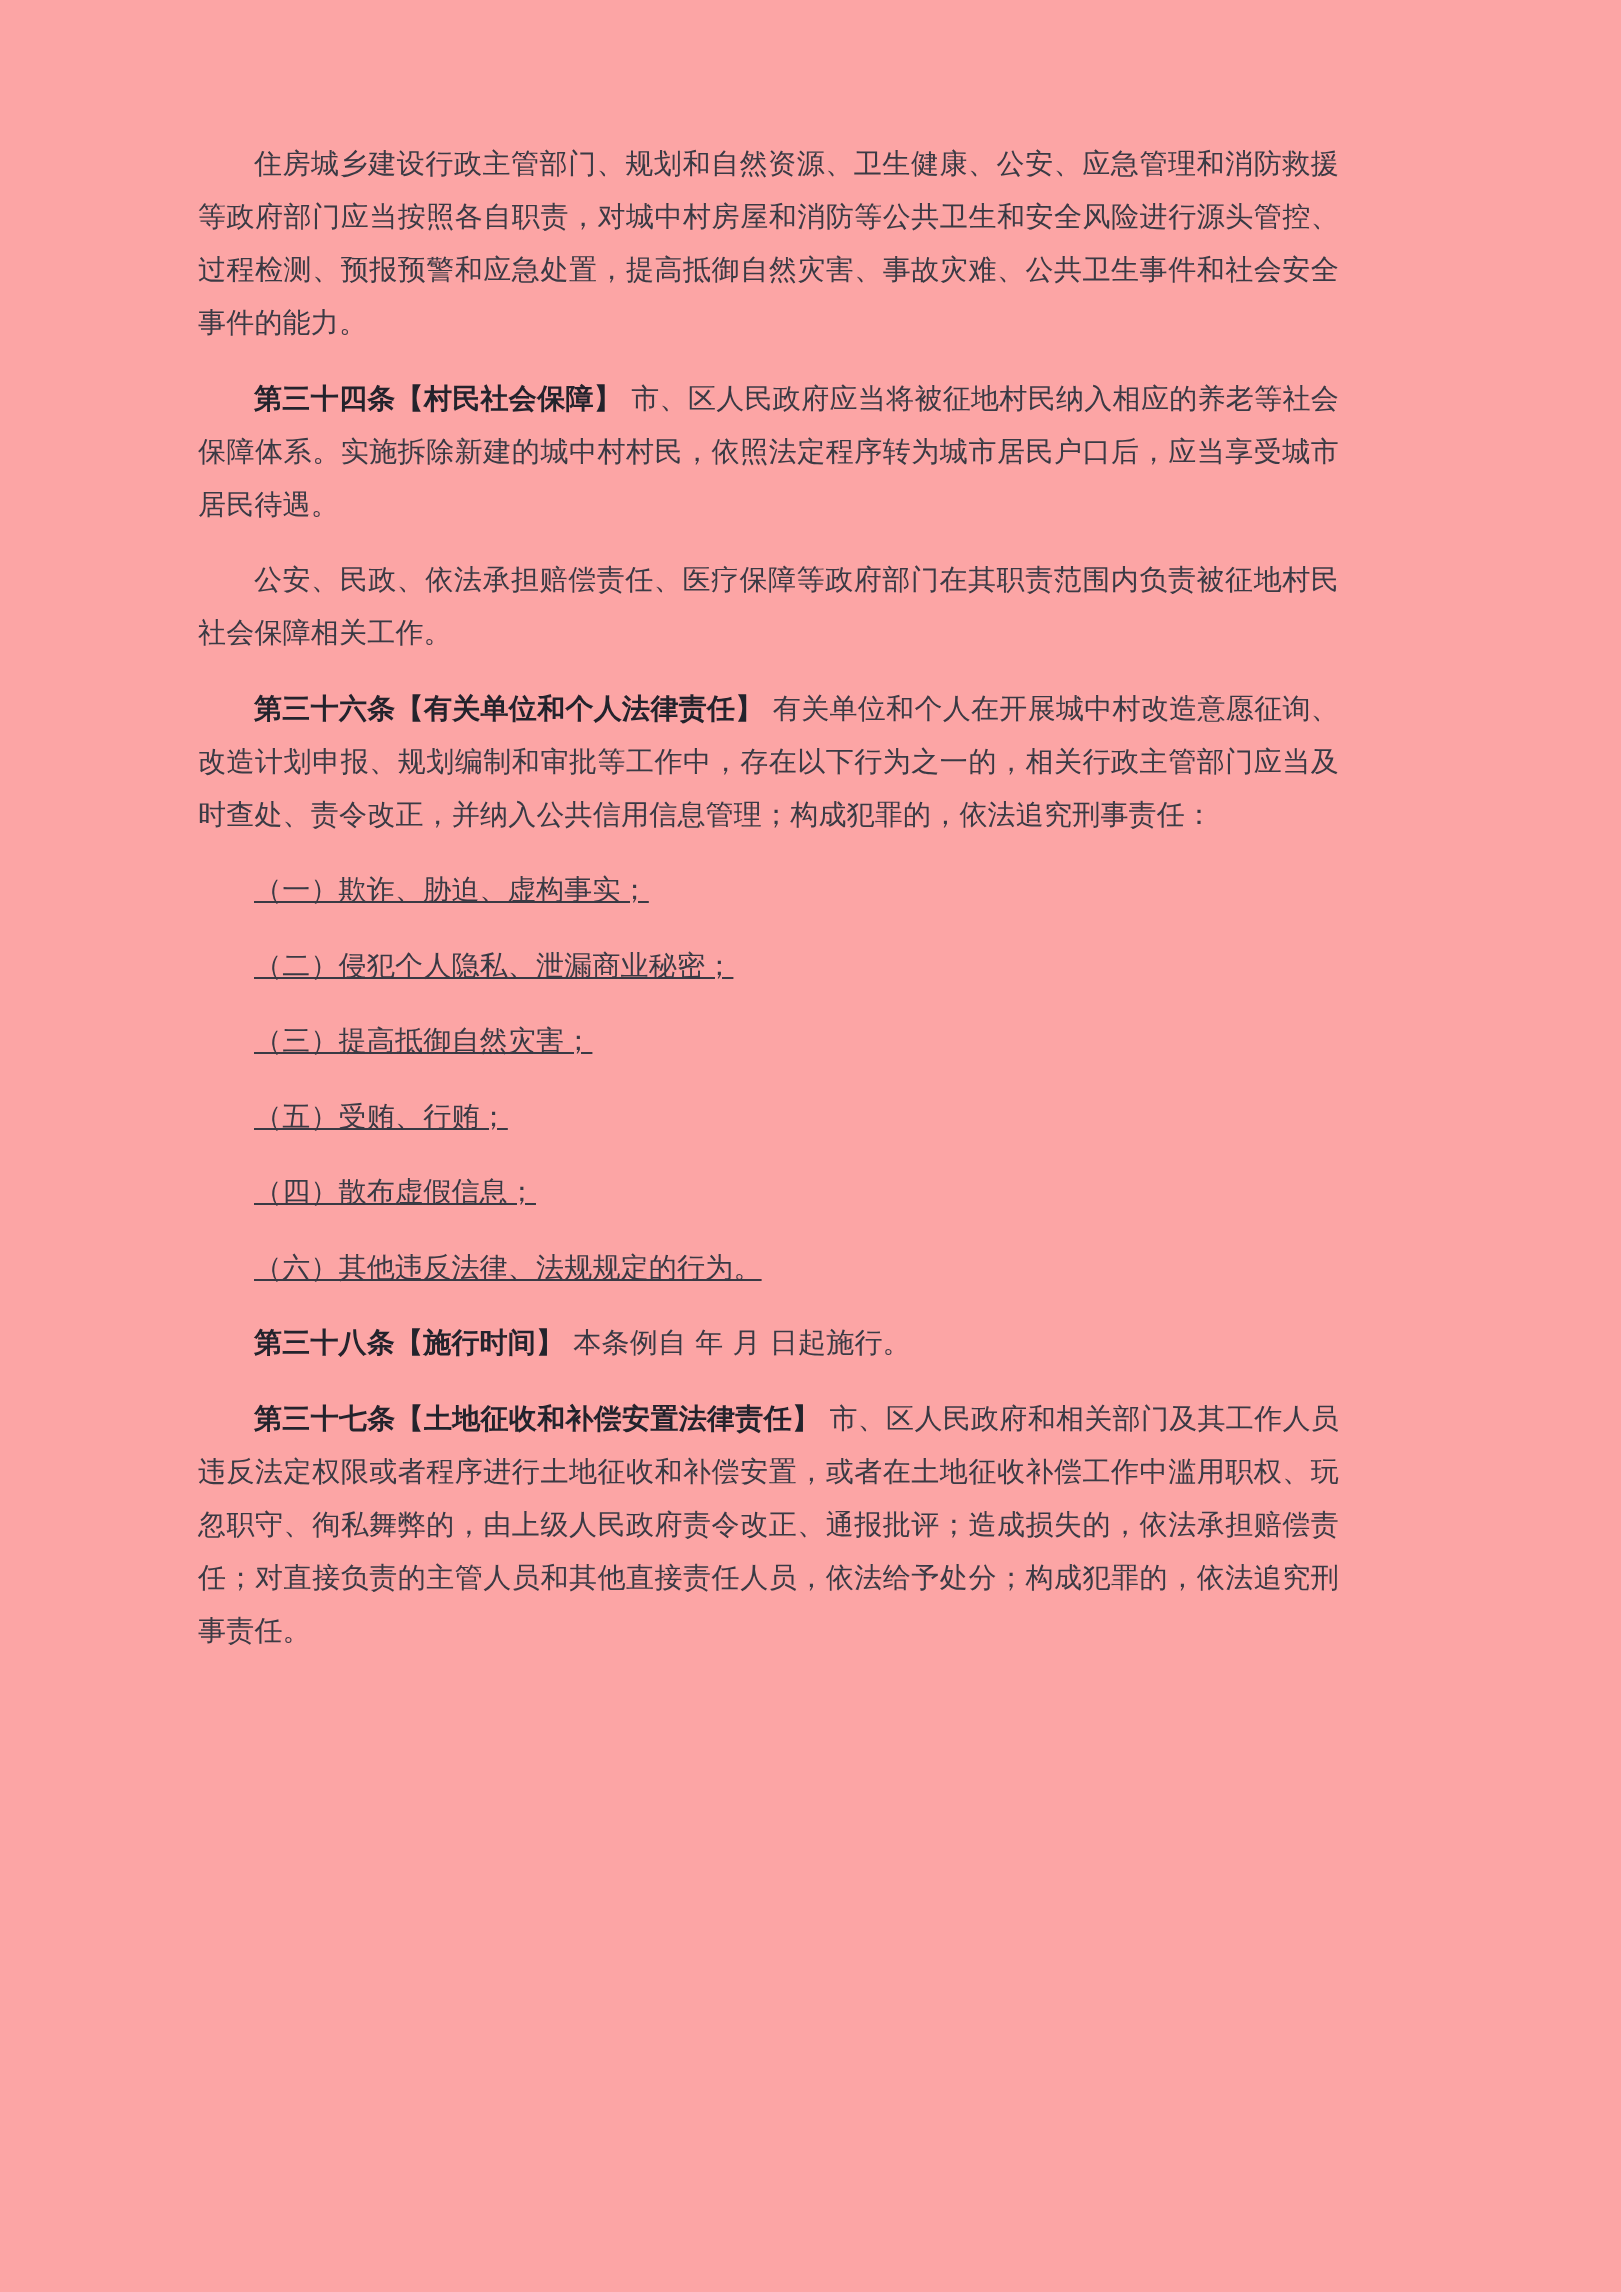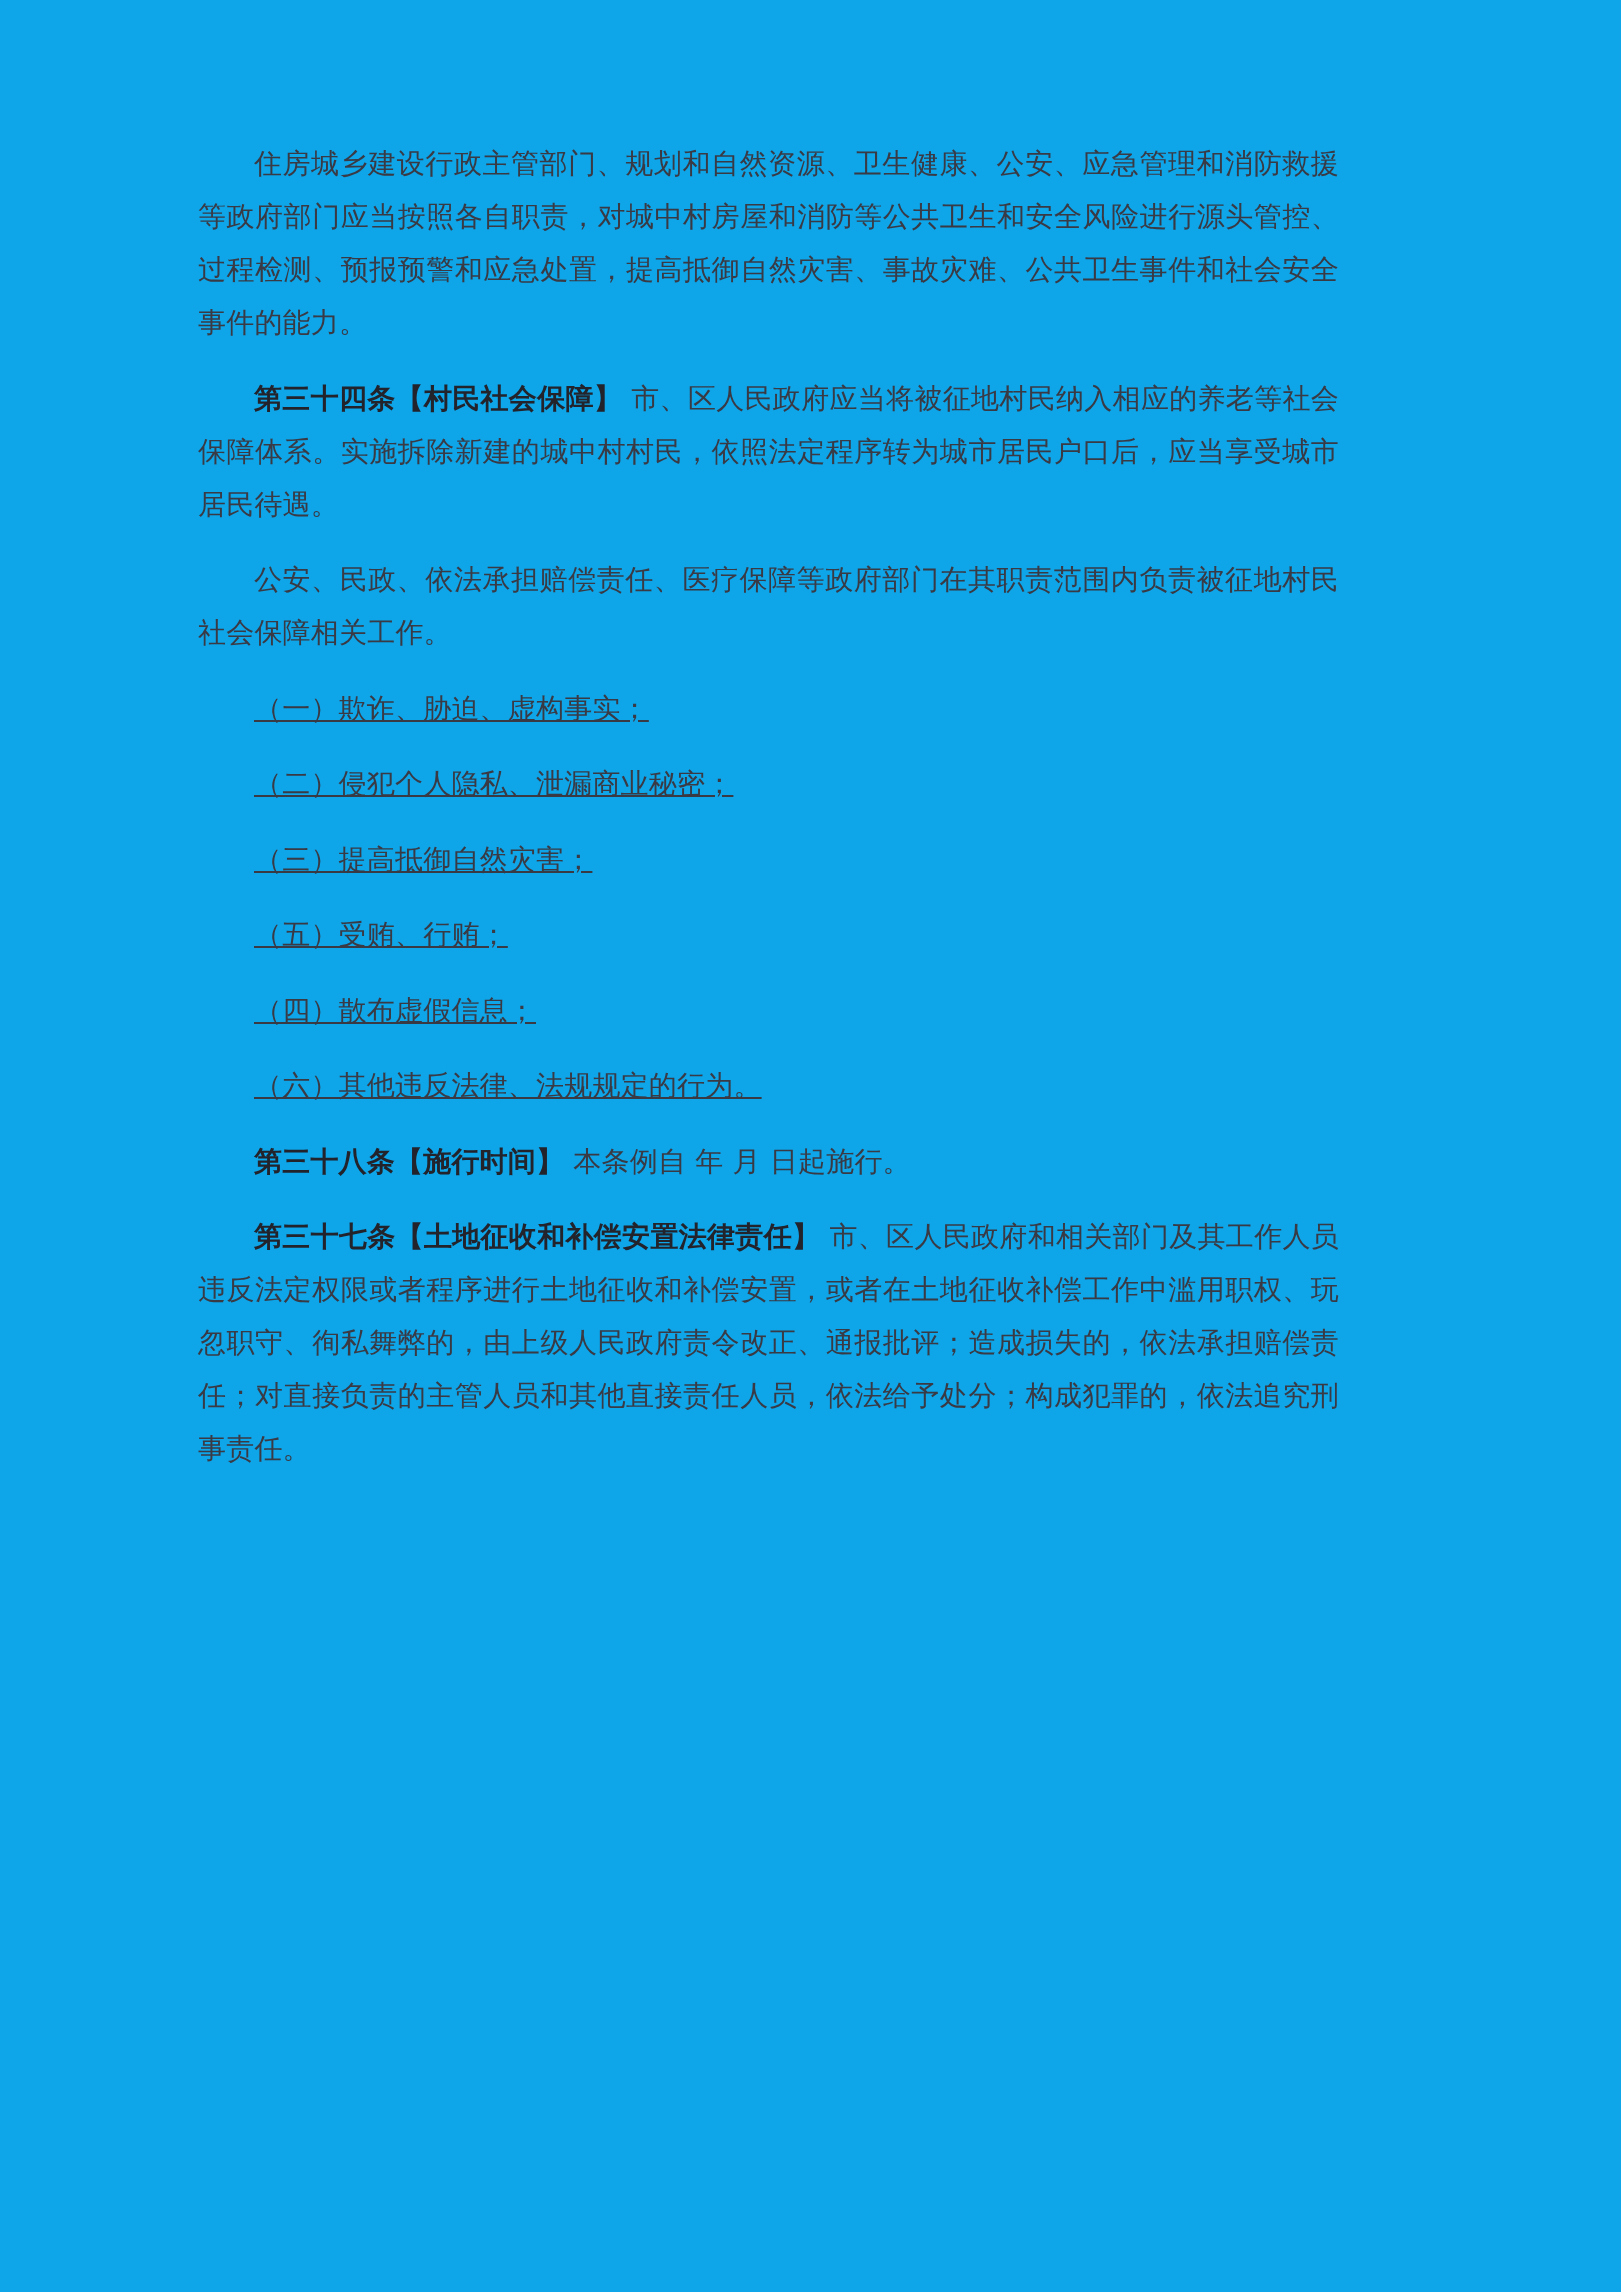--- a/index.html
+++ b/index.html
@@ -11,21 +11,21 @@
     width: 1621px;
     height: 2293px;
     font-family: "DejaVu Serif", "Liberation Serif", serif;
     color: #262626;
     -webkit-font-smoothing: antialiased;
   }
   .page {
     position: relative;
     width: 1621px;
     height: 2293px;
-    background: #0ea5e9;
+    background: #fca5a5;
     box-sizing: border-box;
     padding: 137px 282px 0 198px;
   }
   .doc-body {
     width: 1141px;
   }
   p.para {
     margin: 0 0 22.5px 0;
     font-size: 28px;
     line-height: 53px;
@@ -59,20 +59,21 @@
 <div class="page">
   <div class="doc-body">
 
     <p class="para">住房城乡建设行政主管部门、规划和自然资源、卫生健康、公安、应急管理和消防救援等政府部门应当按照各自职责，对城中村房屋和消防等公共卫生和安全风险进行源头管控、过程检测、预报预警和应急处置，提高抵御自然灾害、事故灾难、公共卫生事件和社会安全事件的能力。</p>
 
     <p class="para"><span class="art-head">第三十四条【村民社会保障】</span><span> 市、区人民政府应当将被征地村民纳入相应的养老等社会保障体系。实施拆除新建的城中村村民，依照法定程序转为城市居民户口后，应当享受城市居民待遇。</span></p>
 
     <p class="para">公安、民政、依法承担赔偿责任、医疗保障等政府部门在其职责范围内负责被征地村民社会保障相关工作。</p>
 
 
+    <p class="para"><span class="art-head">第三十六条【有关单位和个人法律责任】</span><span> 有关单位和个人在开展城中村改造意愿征询、改造计划申报、规划编制和审批等工作中，存在以下行为之一的，相关行政主管部门应当及时查处、责令改正，并纳入公共信用信息管理；构成犯罪的，依法追究刑事责任：</span></p>
 
     <p class="item">（一）欺诈、胁迫、虚构事实；</p>
     <p class="item">（二）侵犯个人隐私、泄漏商业秘密；</p>
     <p class="item">（三）提高抵御自然灾害；</p>
     <p class="item">（五）受贿、行贿；</p>
     <p class="item">（四）散布虚假信息；</p>
     <p class="item">（六）其他违反法律、法规规定的行为。</p>
 
     <p class="para"><span class="art-head">第三十八条【施行时间】</span><span> 本条例自 年 月 日起施行。</span></p>
 

